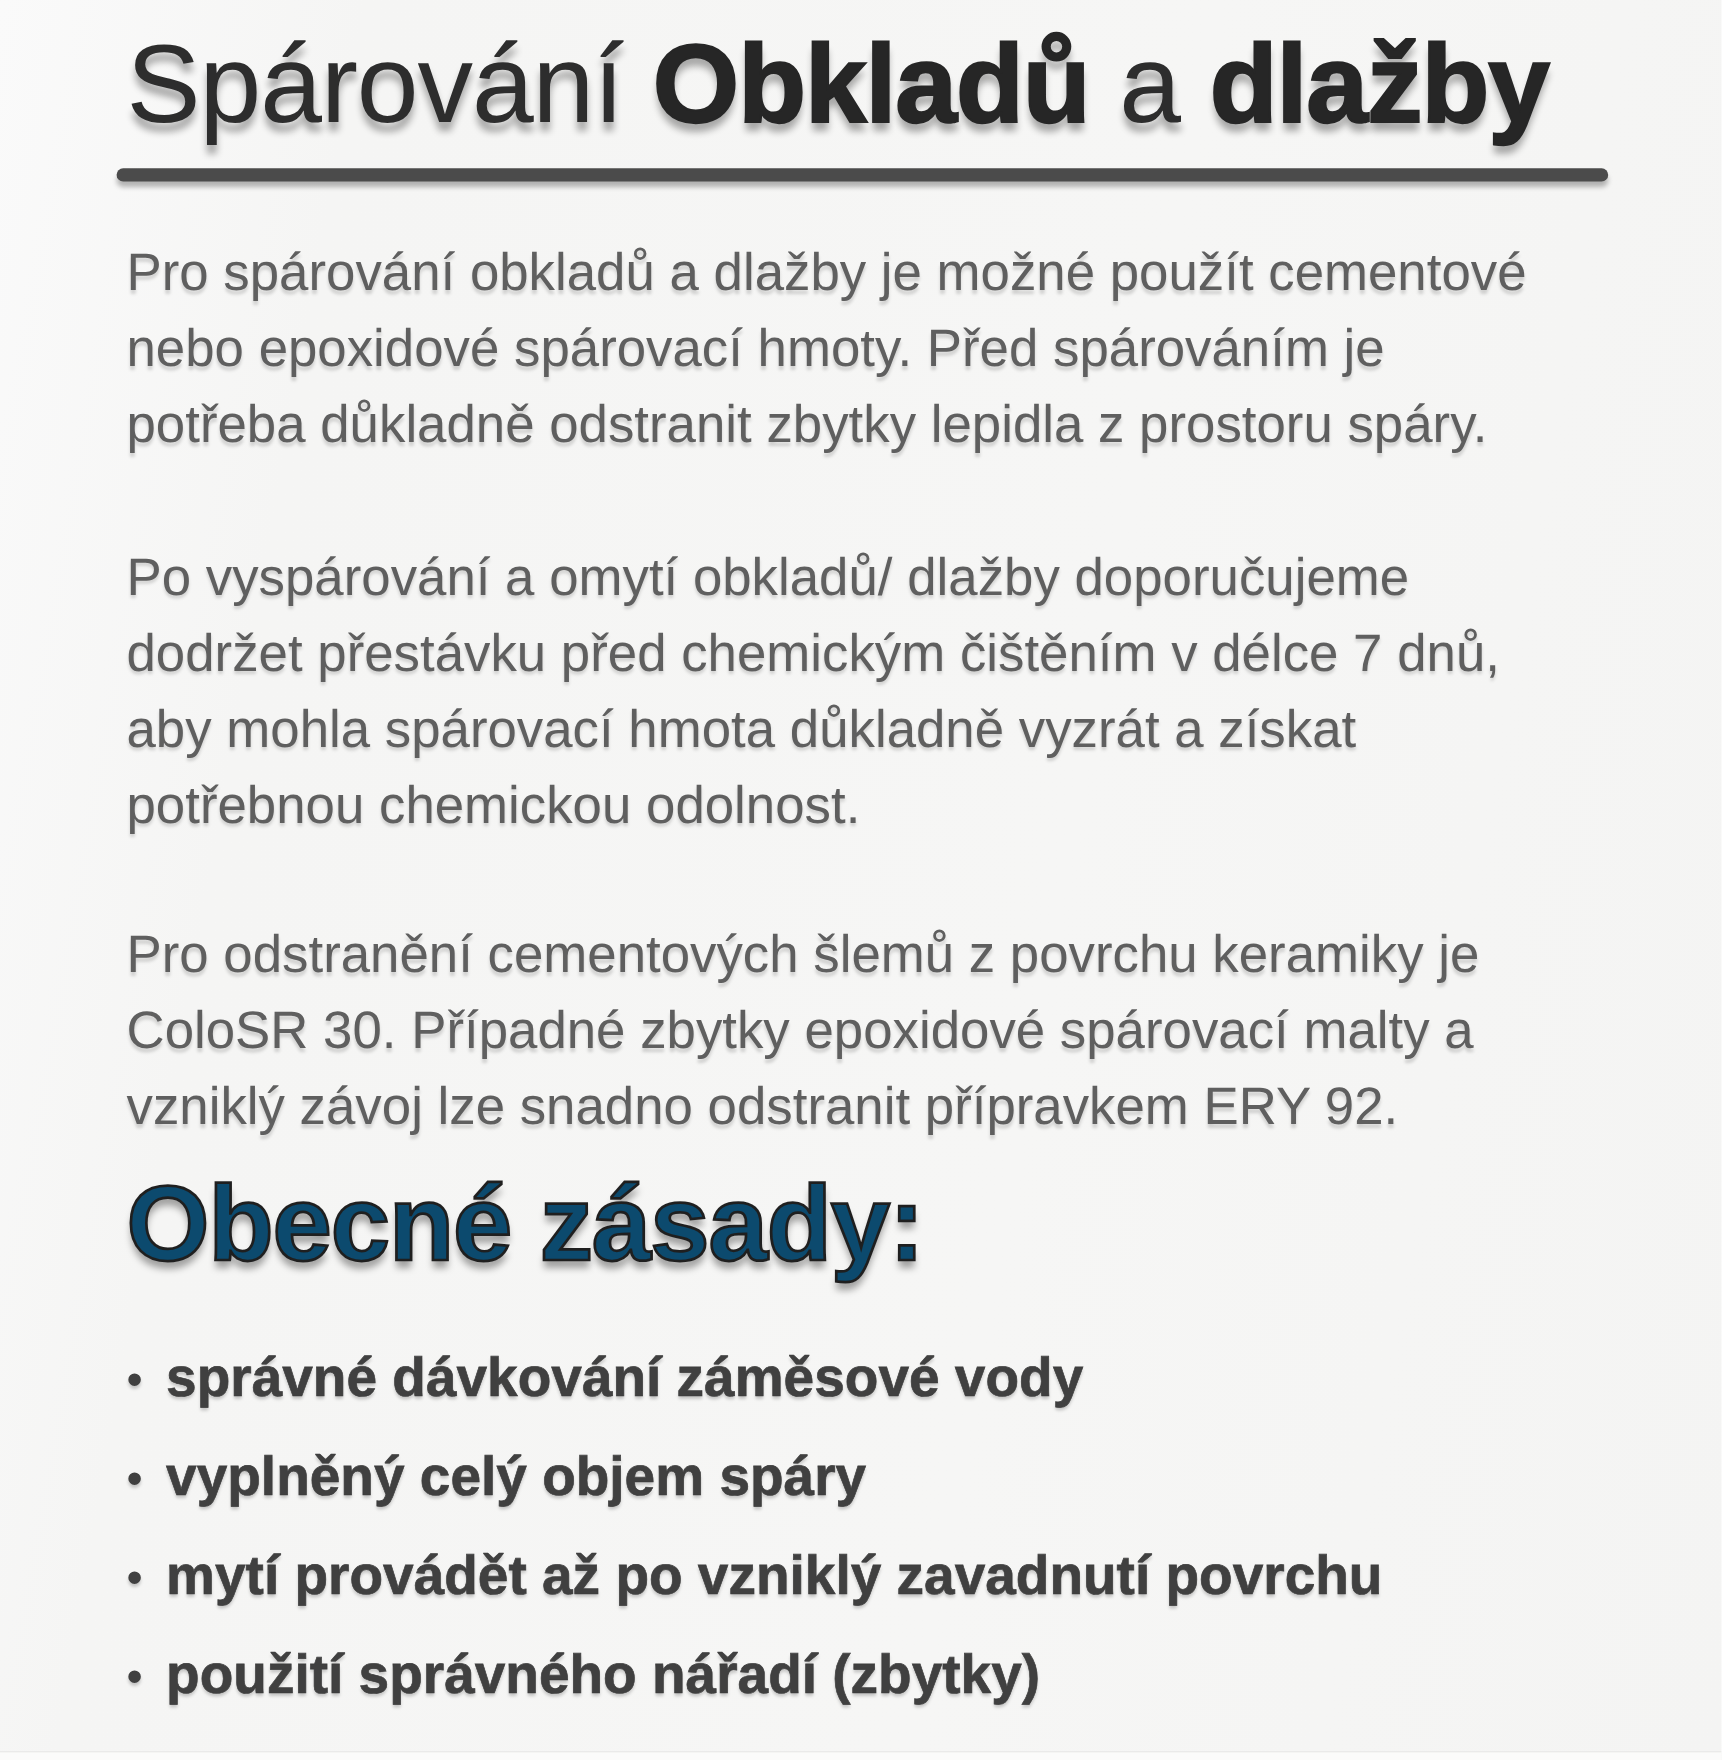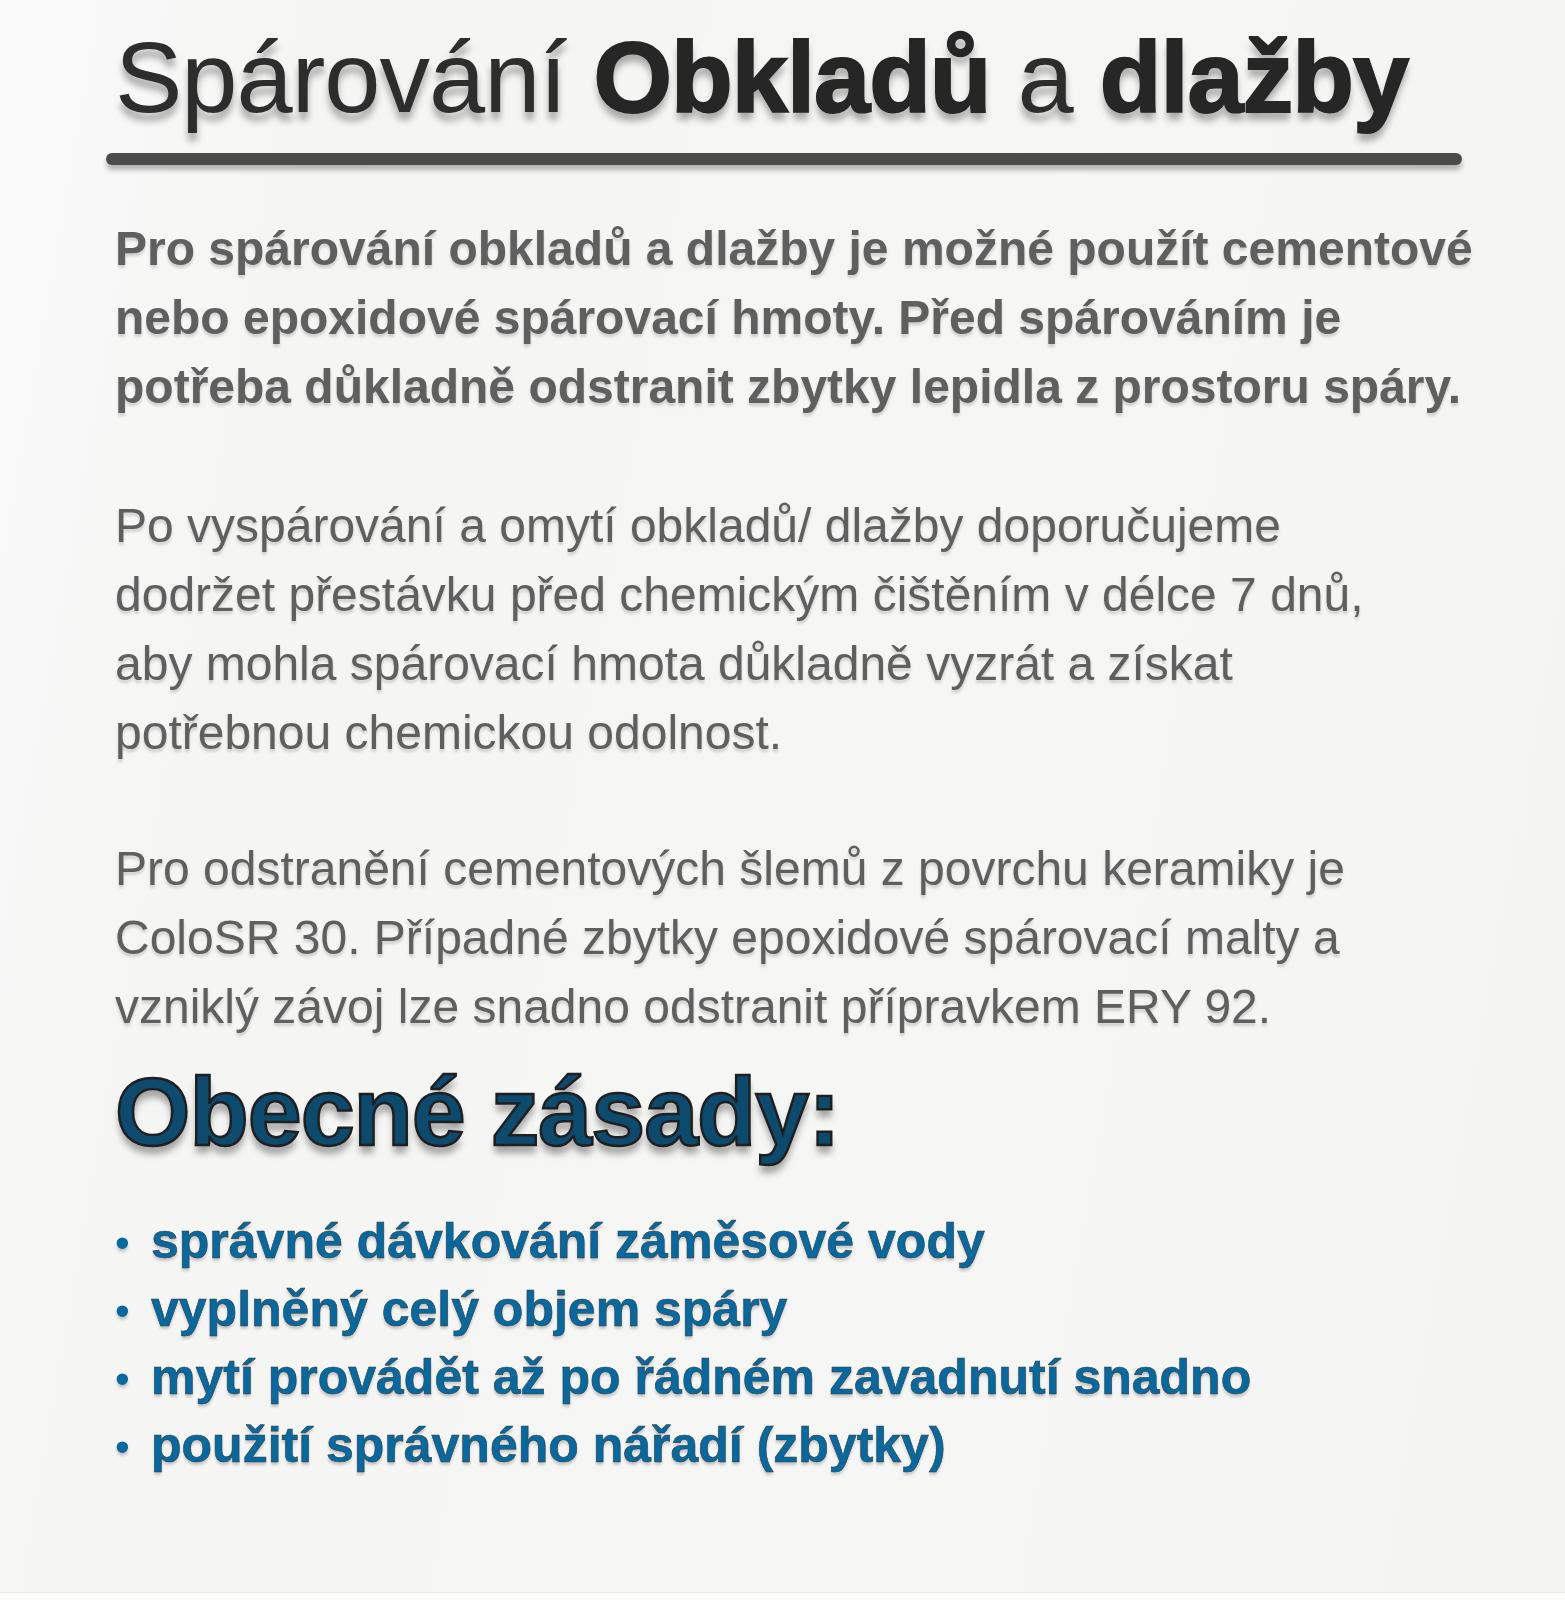--- a/index.html
+++ b/index.html
@@ -43,43 +43,43 @@
     box-shadow: 0 5px 5px rgba(0,0,0,0.28);
   }
   
   .para {
     color: #5f5f5f;
     font-size: 48px;
     line-height: 69px;
     text-shadow: 0 3px 3px rgba(0,0,0,0.16);
     letter-spacing: 0px;
   }
-  .para-1 { margin-top: 49px; font-weight: bold; }
+  .para-1 { margin-top: 49px; }
   .para-2 { margin-top: 70px; }
   .para-3 { margin-top: 67px; }
   .para .line { white-space: nowrap; }
   
   .subheading {
     margin-top: 12px;
     font-size: 97px;
     line-height: 1.22;
     font-weight: 700;
     -webkit-text-stroke: 2.5px #1f1f1f;
     letter-spacing: -1px;
     color: #0c4a6e;
     text-shadow: 0 8px 7px rgba(0,0,0,0.35);
     white-space: nowrap;
   }
   
   .bullets {
     margin-top: 36px;
     list-style: none;
-    color: #0369a1;
+    color: #404040;
     font-size: 50px;
-    line-height: 66px;
+    line-height: 88px;
     font-weight: 700;
     -webkit-text-stroke: 0.6px #3d3d3d;
     text-shadow: 0 3px 3px rgba(0,0,0,0.20);
   }
   .bullets li { white-space: nowrap; }
   .bullet-marker {
     display: inline-block;
     width: 36px;
     font-size: 42px;
     vertical-align: 1px;
@@ -121,19 +121,19 @@
     <div class="line">Pro odstranění cementových šlemů z povrchu keramiky je</div>
     <div class="line">ColoSR 30. Případné zbytky epoxidové spárovací malty a</div>
     <div class="line">vzniklý závoj lze snadno odstranit přípravkem ERY 92.</div>
   </div>
 
   <h2 class="subheading">Obecné zásady:</h2>
 
   <ul class="bullets">
     <li><span class="bullet-marker">•</span><span>správné dávkování záměsové vody</span></li>
     <li><span class="bullet-marker">•</span><span>vyplněný celý objem spáry</span></li>
-    <li><span class="bullet-marker">•</span><span>mytí provádět až po řádném zavadnutí snadno</span></li>
+    <li><span class="bullet-marker">•</span><span>mytí provádět až po vzniklý zavadnutí povrchu</span></li>
     <li><span class="bullet-marker">•</span><span>použití správného nářadí (zbytky)</span></li>
   </ul>
 
 </div>
 
 <div class="bottom-band"></div>
 
 </body></html>

